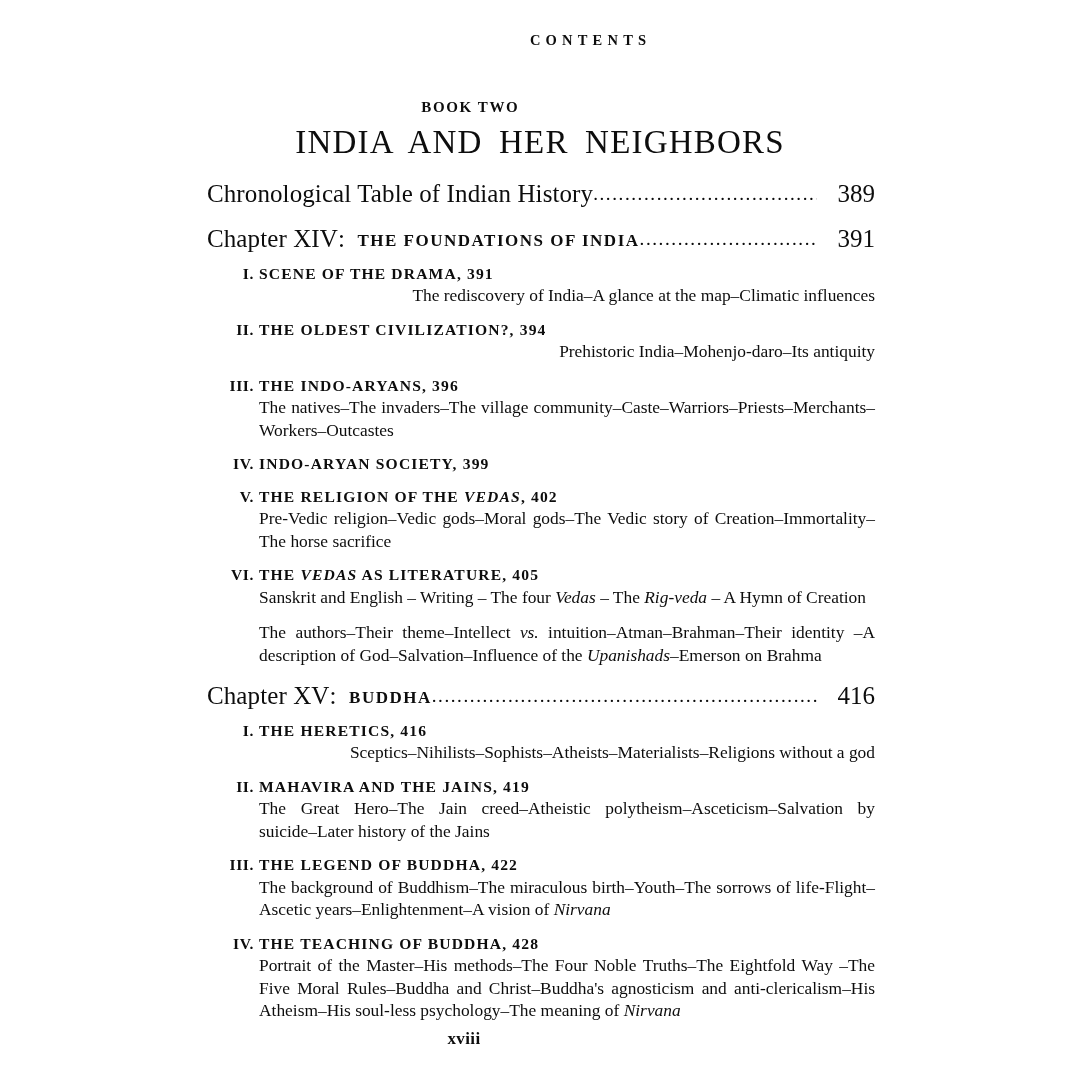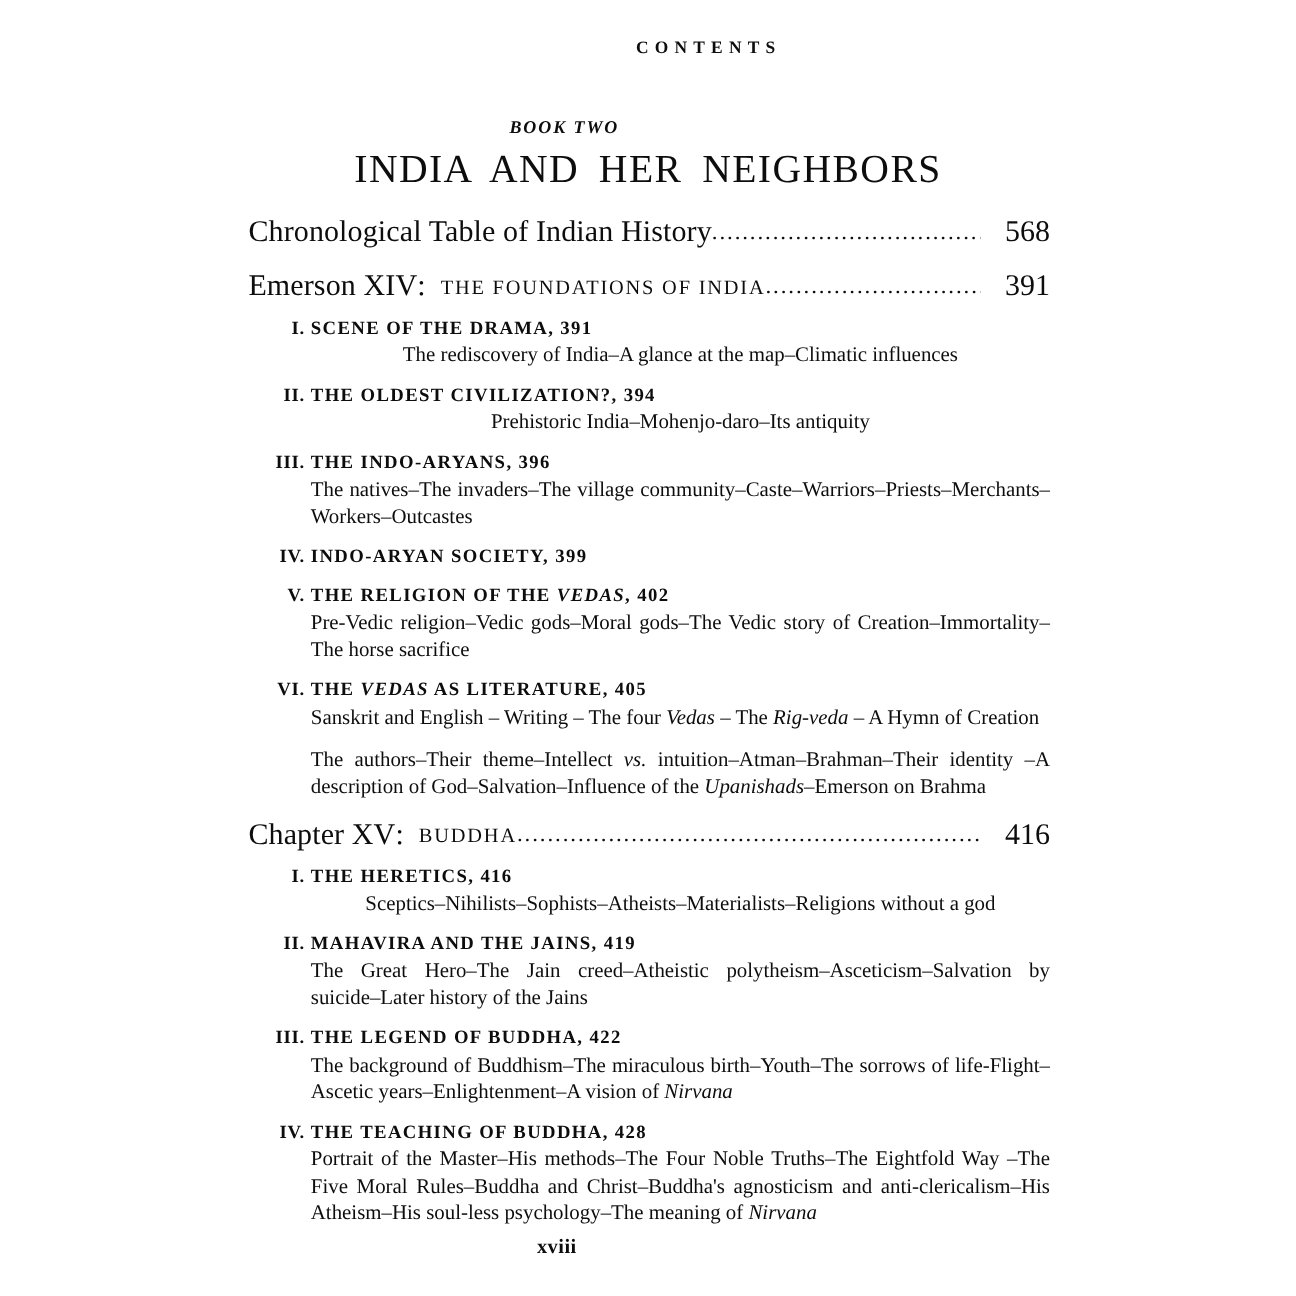--- a/index.html
+++ b/index.html
@@ -35,21 +35,20 @@
   .book-label {
     position: absolute;
     top: 99px;
     left: 0;
     width: 939px;
     text-align: center;
     font-size: 15px;
     font-weight: 700;
     letter-spacing: 1.6px;
     text-indent: 1.6px;
-    font-style: italic;
   }
   .book-title {
     position: absolute;
     top: 124px;
     left: 0;
     width: 1080px;
     text-align: center;
     font-size: 33px;
     font-weight: 400;
     letter-spacing: 1.2px;
@@ -74,21 +73,21 @@
   }
   .chapline .lead-name {
     font-size: 25px;
     letter-spacing: 0.1px;
   }
   .chapline .colon {
     padding-right: 11px;
   }
   .chapline .smallcaps {
     font-size: 17px;
-    font-weight: 400;
+    font-weight: 700;
     letter-spacing: 1.5px;
     text-indent: 1.5px;
     position: relative;
     top: -1px;
   }
   .chapline .leader {
     flex: 1 1 auto;
     overflow: hidden;
     white-space: nowrap;
     font-size: 19px;
@@ -137,21 +136,21 @@
   .sec-desc {
     margin-left: 52px;
     font-size: 17.4px;
     line-height: 1.29;
     text-align: justify;
     text-justify: inter-word;
     font-weight: 400;
     letter-spacing: 0;
     margin-top: 1px;
   }
-  .sec-desc.nojust { text-align: center; }
+  .sec-desc.nojust { text-align: right; }
   .sec-desc i { font-style: italic; }
 
   
   .folio {
     position: absolute;
     top: 1029px;
     left: 0;
     width: 928px;
     text-align: center;
     font-size: 17px;
@@ -167,27 +166,27 @@
   <div class="running-head">CONTENTS</div>
 
   <div class="book-label">BOOK TWO</div>
   <div class="book-title">INDIA AND HER NEIGHBORS</div>
 
   <div class="body-col">
 
     <div class="chapline">
       <span class="lead-name">Chronological Table of Indian History</span>
       <span class="leader">..............................................</span>
-      <span class="pageno">568</span>
+      <span class="pageno">389</span>
     </div>
 
     <div class="gap-chron"></div>
 
     <div class="chapline">
-      <span class="lead-name">Emerson XIV</span>
+      <span class="lead-name">Chapter XIV</span>
       <span class="lead-name colon">:</span>
       <span class="smallcaps">THE FOUNDATIONS OF INDIA</span>
       <span class="leader">.....................................</span>
       <span class="pageno">391</span>
     </div>
 
     <div id="ch14-sections">
         <div class="section">
           <div class="sec-head">
             <span class="sec-num">I.</span>

